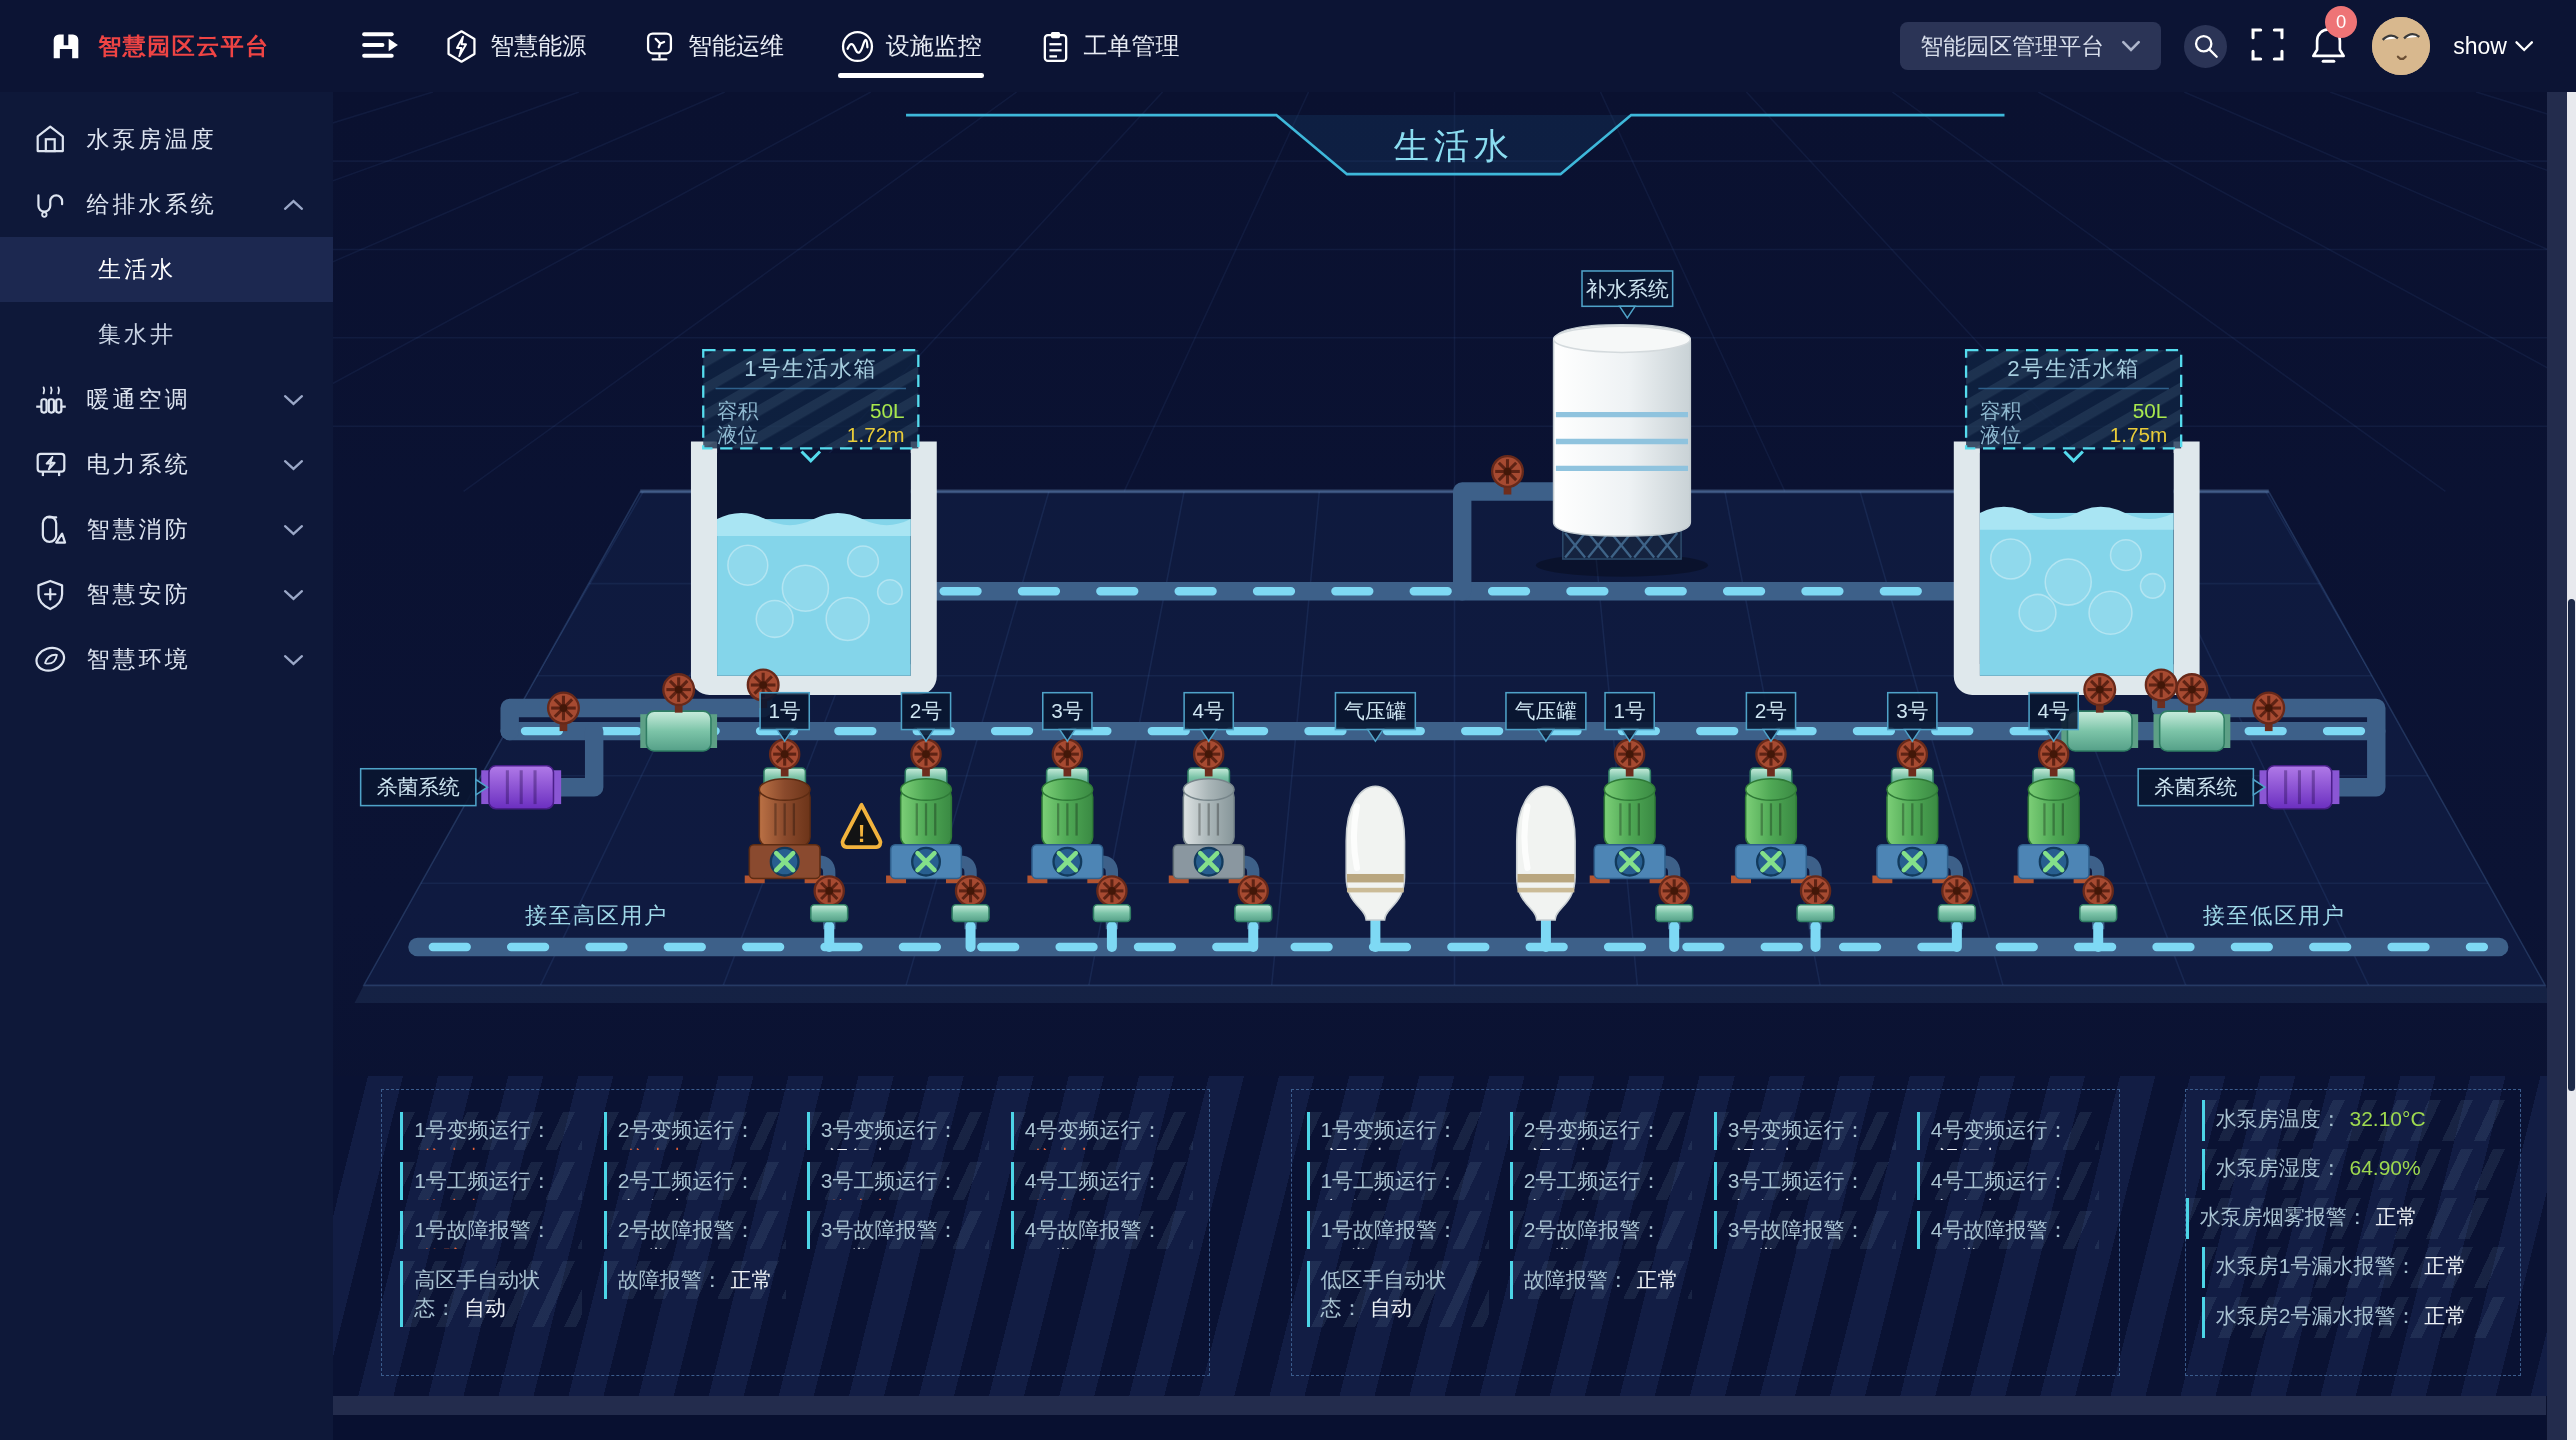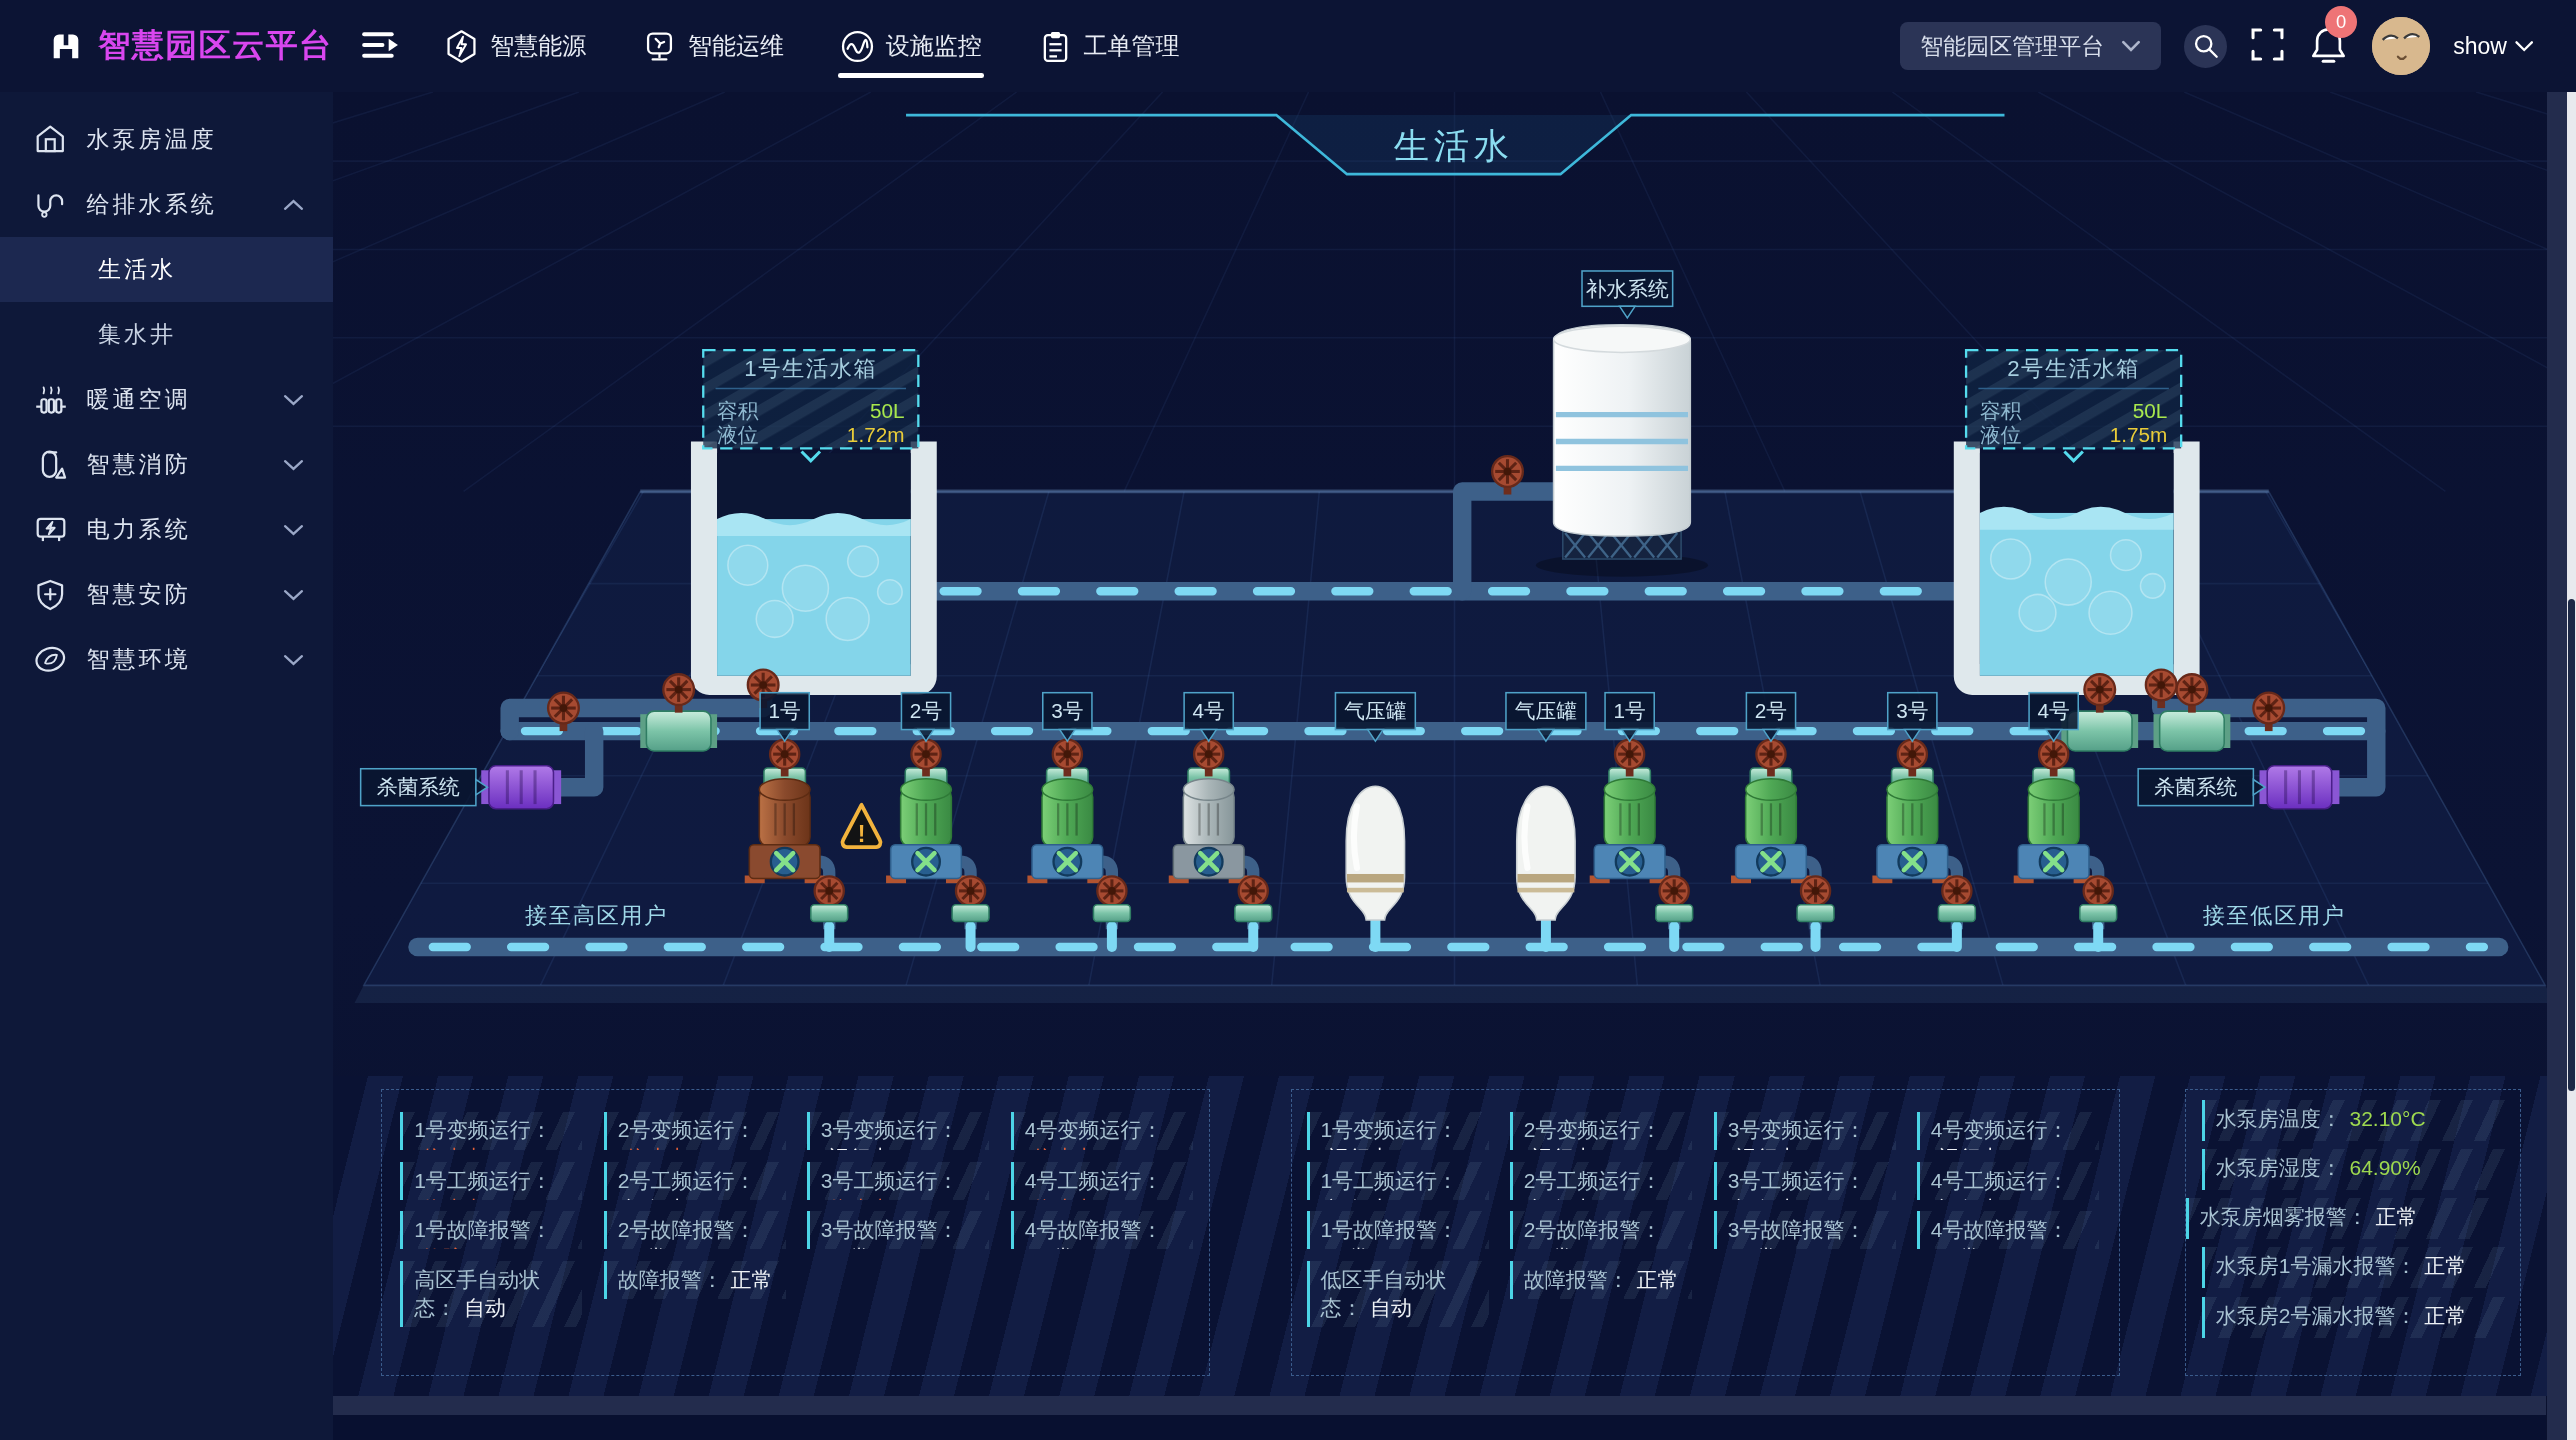--- a/index.html
+++ b/index.html
@@ -3,21 +3,21 @@
 <meta charset="utf-8">
 <style>
   * { margin:0; padding:0; box-sizing:border-box; }
   html,body { width:2576px; height:1441px; overflow:hidden; background:#0a1130;
     font-family:"Liberation Sans","DejaVu Sans",sans-serif; }
 
   
   .navbar { position:absolute; left:0; top:0; width:2576px; height:92px; background:#0c1434;
     display:flex; align-items:center; z-index:50; }
   .logo { display:flex; align-items:center; gap:12.3px; padding-left:46px; width:333px; }
-  .logo-text { color:#d946ef; font-size:32px; font-weight:bold; letter-spacing:1.5px; white-space:nowrap; }
+  .logo-text { color:#ef4444; font-size:23px; font-weight:bold; letter-spacing:1.5px; white-space:nowrap; }
   .collapse-btn { margin-left:28px; margin-right:15.4px; cursor:pointer; }
   .nav-menu { display:flex; align-items:center; height:100%; }
   .nav-item { display:flex; align-items:center; gap:10.8px; color:#e9edf5; font-size:24px;
     height:100%; padding:0 28px; position:relative; cursor:pointer; }
   .nav-item .underline { position:absolute; left:26px; right:26px; bottom:14px; height:4.6px;
     background:#ffffff; border-radius:2.3px; display:none; }
   .nav-item.active .underline { display:block; }
   .nav-right { margin-left:auto; display:flex; align-items:center; gap:23px; padding-right:43px; }
   .workspace-pill { background:#2b3456; border-radius:7.7px; height:48px; min-width:246px;
     display:flex; align-items:center; gap:17px; padding:0 20px; color:#d9dfec; font-size:23px; cursor:pointer;margin-left:8px; }
@@ -211,37 +211,37 @@
         <rect x="30" y="22" width="7" height="18" rx="3" fill="none" stroke="#dde4f0" stroke-width="3"></rect>
         <path d="M13 14 q2 -4 0 -8 M23 14 q2 -4 0 -8 M33 14 q2 -4 0 -8" fill="none" stroke="#dde4f0" stroke-width="2.5" stroke-linecap="round"></path>
       </svg>
       <span class="lbl">暖通空调</span>
       <svg class="chev" width="23" height="14" viewBox="0 0 30 18">
         <polyline points="4,4 15,14 26,4" fill="none" stroke="#9aa7c7" stroke-width="3" stroke-linecap="round"></polyline>
       </svg>
     </div>
     <div class="side-item">
       <svg width="34" height="34" viewBox="0 0 46 46">
-        <path d="M12 14 a9 9 0 0 1 18 0 v16 a9 9 0 0 1 -18 0 z" fill="none" stroke="#dde4f0" stroke-width="3"></path>
-        <path d="M20 6 h10" stroke="#dde4f0" stroke-width="3" stroke-linecap="round"></path>
-        <path d="M30 40 l8 -12 4 12 z" fill="none" stroke="#dde4f0" stroke-width="3" stroke-linejoin="round"></path>
-      </svg>
-      <span class="lbl">智慧消防</span>
-      <svg class="chev" width="23" height="14" viewBox="0 0 30 18">
-        <polyline points="4,4 15,14 26,4" fill="none" stroke="#9aa7c7" stroke-width="3" stroke-linecap="round"></polyline>
-      </svg>
-    </div>
-    <div class="side-item">
-      <svg width="34" height="34" viewBox="0 0 46 46">
         <rect x="5" y="8" width="36" height="24" rx="4" fill="none" stroke="#dde4f0" stroke-width="3"></rect>
         <path d="M25 12 l-8 9 h6 l-3 8 8 -9 h-6 z" fill="none" stroke="#dde4f0" stroke-width="2.5" stroke-linejoin="round"></path>
         <line x1="12" y1="38" x2="12" y2="32" stroke="#dde4f0" stroke-width="3"></line>
         <line x1="34" y1="38" x2="34" y2="32" stroke="#dde4f0" stroke-width="3"></line>
       </svg>
       <span class="lbl">电力系统</span>
+      <svg class="chev" width="23" height="14" viewBox="0 0 30 18">
+        <polyline points="4,4 15,14 26,4" fill="none" stroke="#9aa7c7" stroke-width="3" stroke-linecap="round"></polyline>
+      </svg>
+    </div>
+    <div class="side-item">
+      <svg width="34" height="34" viewBox="0 0 46 46">
+        <path d="M12 14 a9 9 0 0 1 18 0 v16 a9 9 0 0 1 -18 0 z" fill="none" stroke="#dde4f0" stroke-width="3"></path>
+        <path d="M20 6 h10" stroke="#dde4f0" stroke-width="3" stroke-linecap="round"></path>
+        <path d="M30 40 l8 -12 4 12 z" fill="none" stroke="#dde4f0" stroke-width="3" stroke-linejoin="round"></path>
+      </svg>
+      <span class="lbl">智慧消防</span>
       <svg class="chev" width="23" height="14" viewBox="0 0 30 18">
         <polyline points="4,4 15,14 26,4" fill="none" stroke="#9aa7c7" stroke-width="3" stroke-linecap="round"></polyline>
       </svg>
     </div>
     <div class="side-item">
       <svg width="34" height="34" viewBox="0 0 46 46">
         <path d="M22 4 l16 6 v12 c0 10 -7 16 -16 20 c-9 -4 -16 -10 -16 -20 V10 z" fill="none" stroke="#dde4f0" stroke-width="3" stroke-linejoin="round"></path>
         <line x1="22" y1="15" x2="22" y2="29" stroke="#dde4f0" stroke-width="3" stroke-linecap="round"></line>
         <line x1="15" y1="22" x2="29" y2="22" stroke="#dde4f0" stroke-width="3" stroke-linecap="round"></line>
       </svg>

